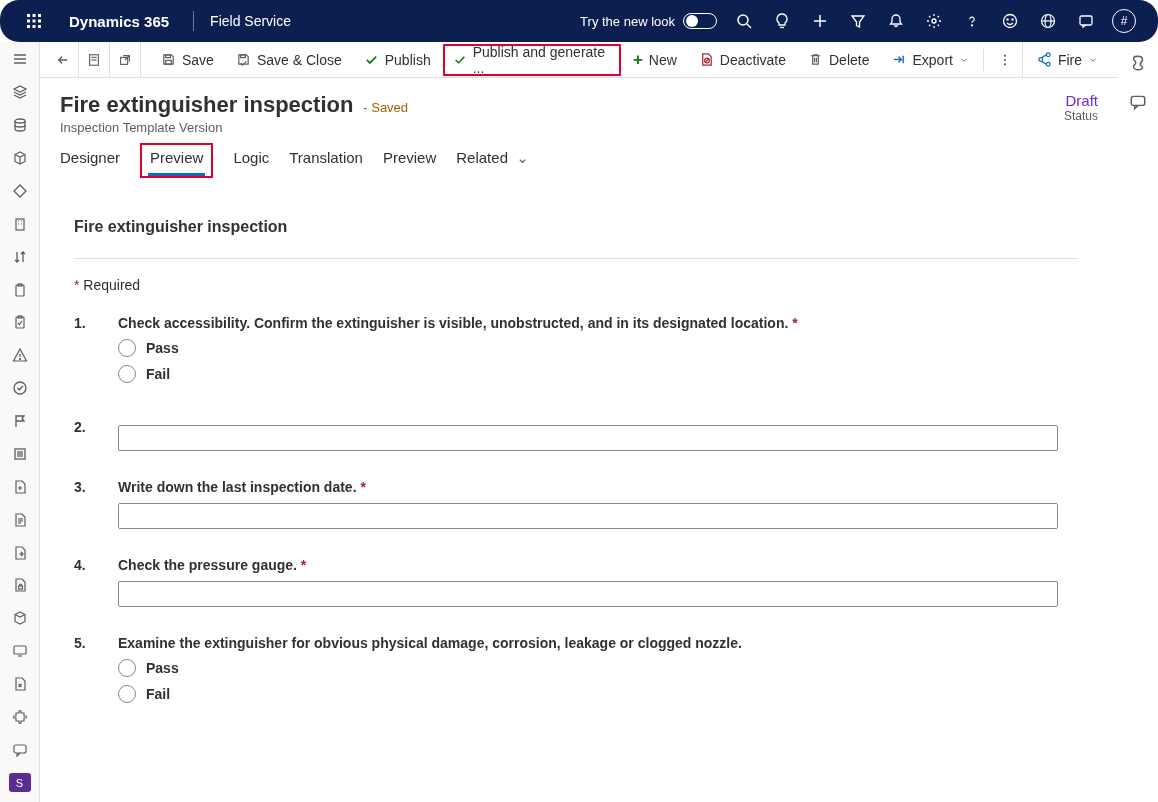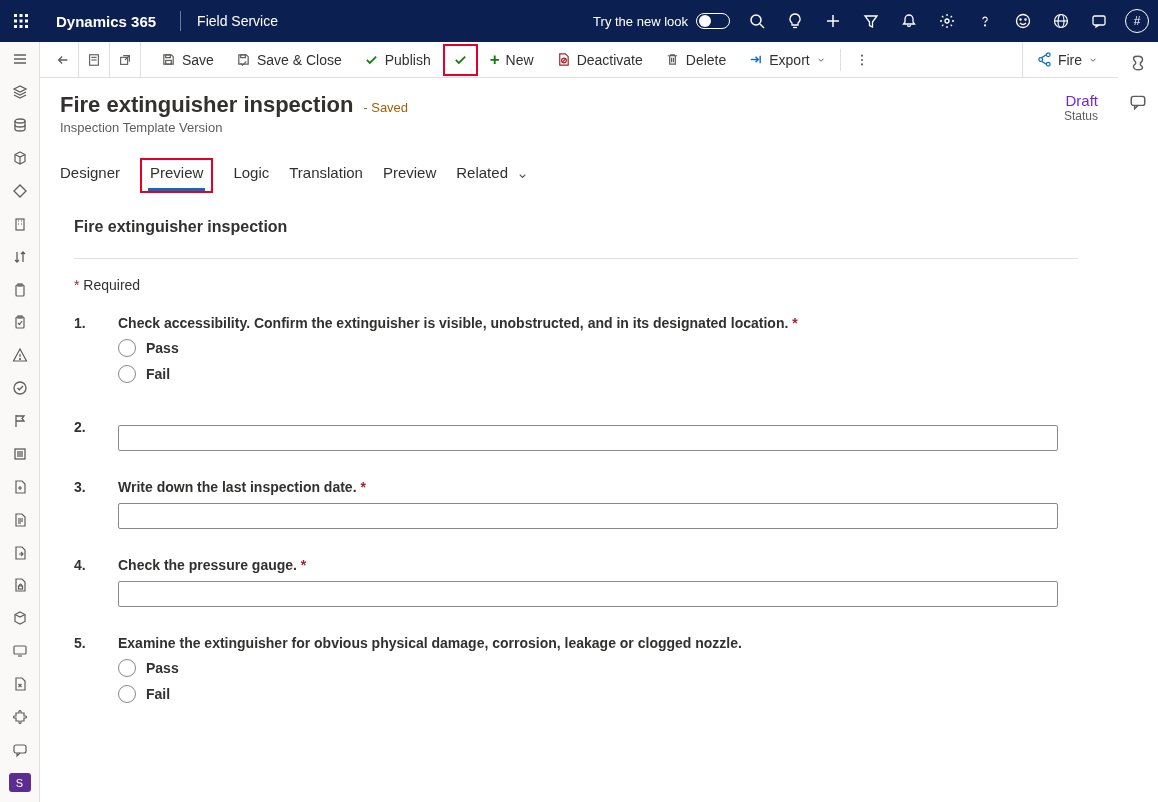--- a/index.html
+++ b/index.html
@@ -14,22 +14,23 @@
     overflow: hidden;
     position: relative;
   }
   
   .topnav {
     background: #0b2051;
     color: #fff;
     height: 42px;
     display: flex;
     align-items: center;
-    padding: 0 4px;
+    padding: 0 17px;
     gap: 4px;
+    border-radius: 19px;
   }
   .topnav .brand-area { display: flex; align-items: center; gap: 10px; }
   .waffle { width: 18px; height: 18px; display:flex; align-items:center; justify-content:center; }
   .topnav .brand { font-weight: 600; font-size: 15px; padding: 0 8px; }
   .topnav .divider { width:1px; height:20px; background:rgba(255,255,255,.4); margin:0 6px; }
   .topnav .app { font-size: 14px; }
   .topnav .spacer { flex: 1; }
   .try-look { display:flex; align-items:center; gap:8px; font-size:13px; margin-right:6px; }
   .toggle {
     width: 34px; height: 16px; border-radius: 10px; border:1px solid #fff; position:relative;
@@ -100,21 +101,21 @@
   }
   .rec-title-row { display:flex; align-items:flex-start; }
   .rec-title { font-size:22px; font-weight:600; }
   .rec-saved { font-size:13px; color:#a16207; margin-left:6px; }
   .rec-sub { font-size:13px; color:#605e5c; margin-top:2px; }
   .rec-status { margin-left:auto; text-align:right; }
   .rec-status .main { font-size:15px; color:#6d28d9; }
   .rec-status .sub { font-size:12px; color:#605e5c; }
   
   .tabs {
-    display:flex; gap:20px; margin-top:23px; font-size:15px;
+    display:flex; gap:20px; margin-top:8px; font-size:15px;
   }
   .tab { padding:6px 0 8px 0; color:#323130; border-bottom:3px solid transparent; }
   .tab.active { border:2px solid #e3002b; padding:4px 8px 6px 8px; position:relative; }
   .tab.active::after {
     content:""; position:absolute; left:6px; right:6px; bottom:0; height:3px; background:#0f6cbd;
   }
   .tab .chev { color:#605e5c; margin-left:4px; }
   
   .form-panel {
     position:absolute; left:40px; right:40px; top:192px; bottom:0;
@@ -434,20 +435,21 @@
     <span class="tbtn">
       <svg class="publish-check" width="15" height="15" viewBox="0 0 16 16" fill="none" stroke="currentColor" stroke-width="1.8">
           <path d="M3 8.5l3.2 3.2L13 5"></path>
         </svg>
       <span>Publish</span>
     </span>
     <span class="highlight-red">
       <svg class="publish-check" width="15" height="15" viewBox="0 0 16 16" fill="none" stroke="currentColor" stroke-width="1.8">
           <path d="M3 8.5l3.2 3.2L13 5"></path>
         </svg>
+      <span>Publish and generate ...</span>
     </span>
     <span class="tbtn">
       <span class="plus-green" style="font-size:17px;line-height:1">+</span>
       <span>New</span>
     </span>
     <span class="tbtn">
       <svg class="red-icon" width="15" height="15" viewBox="0 0 16 16" fill="none" stroke="currentColor" stroke-width="1.3">
           <path d="M4 2h6l3 3v9H4z"></path>
           <circle cx="8.5" cy="9" r="2.5"></circle>
           <line x1="6.7" y1="10.8" x2="10.3" y2="7.2"></line>

